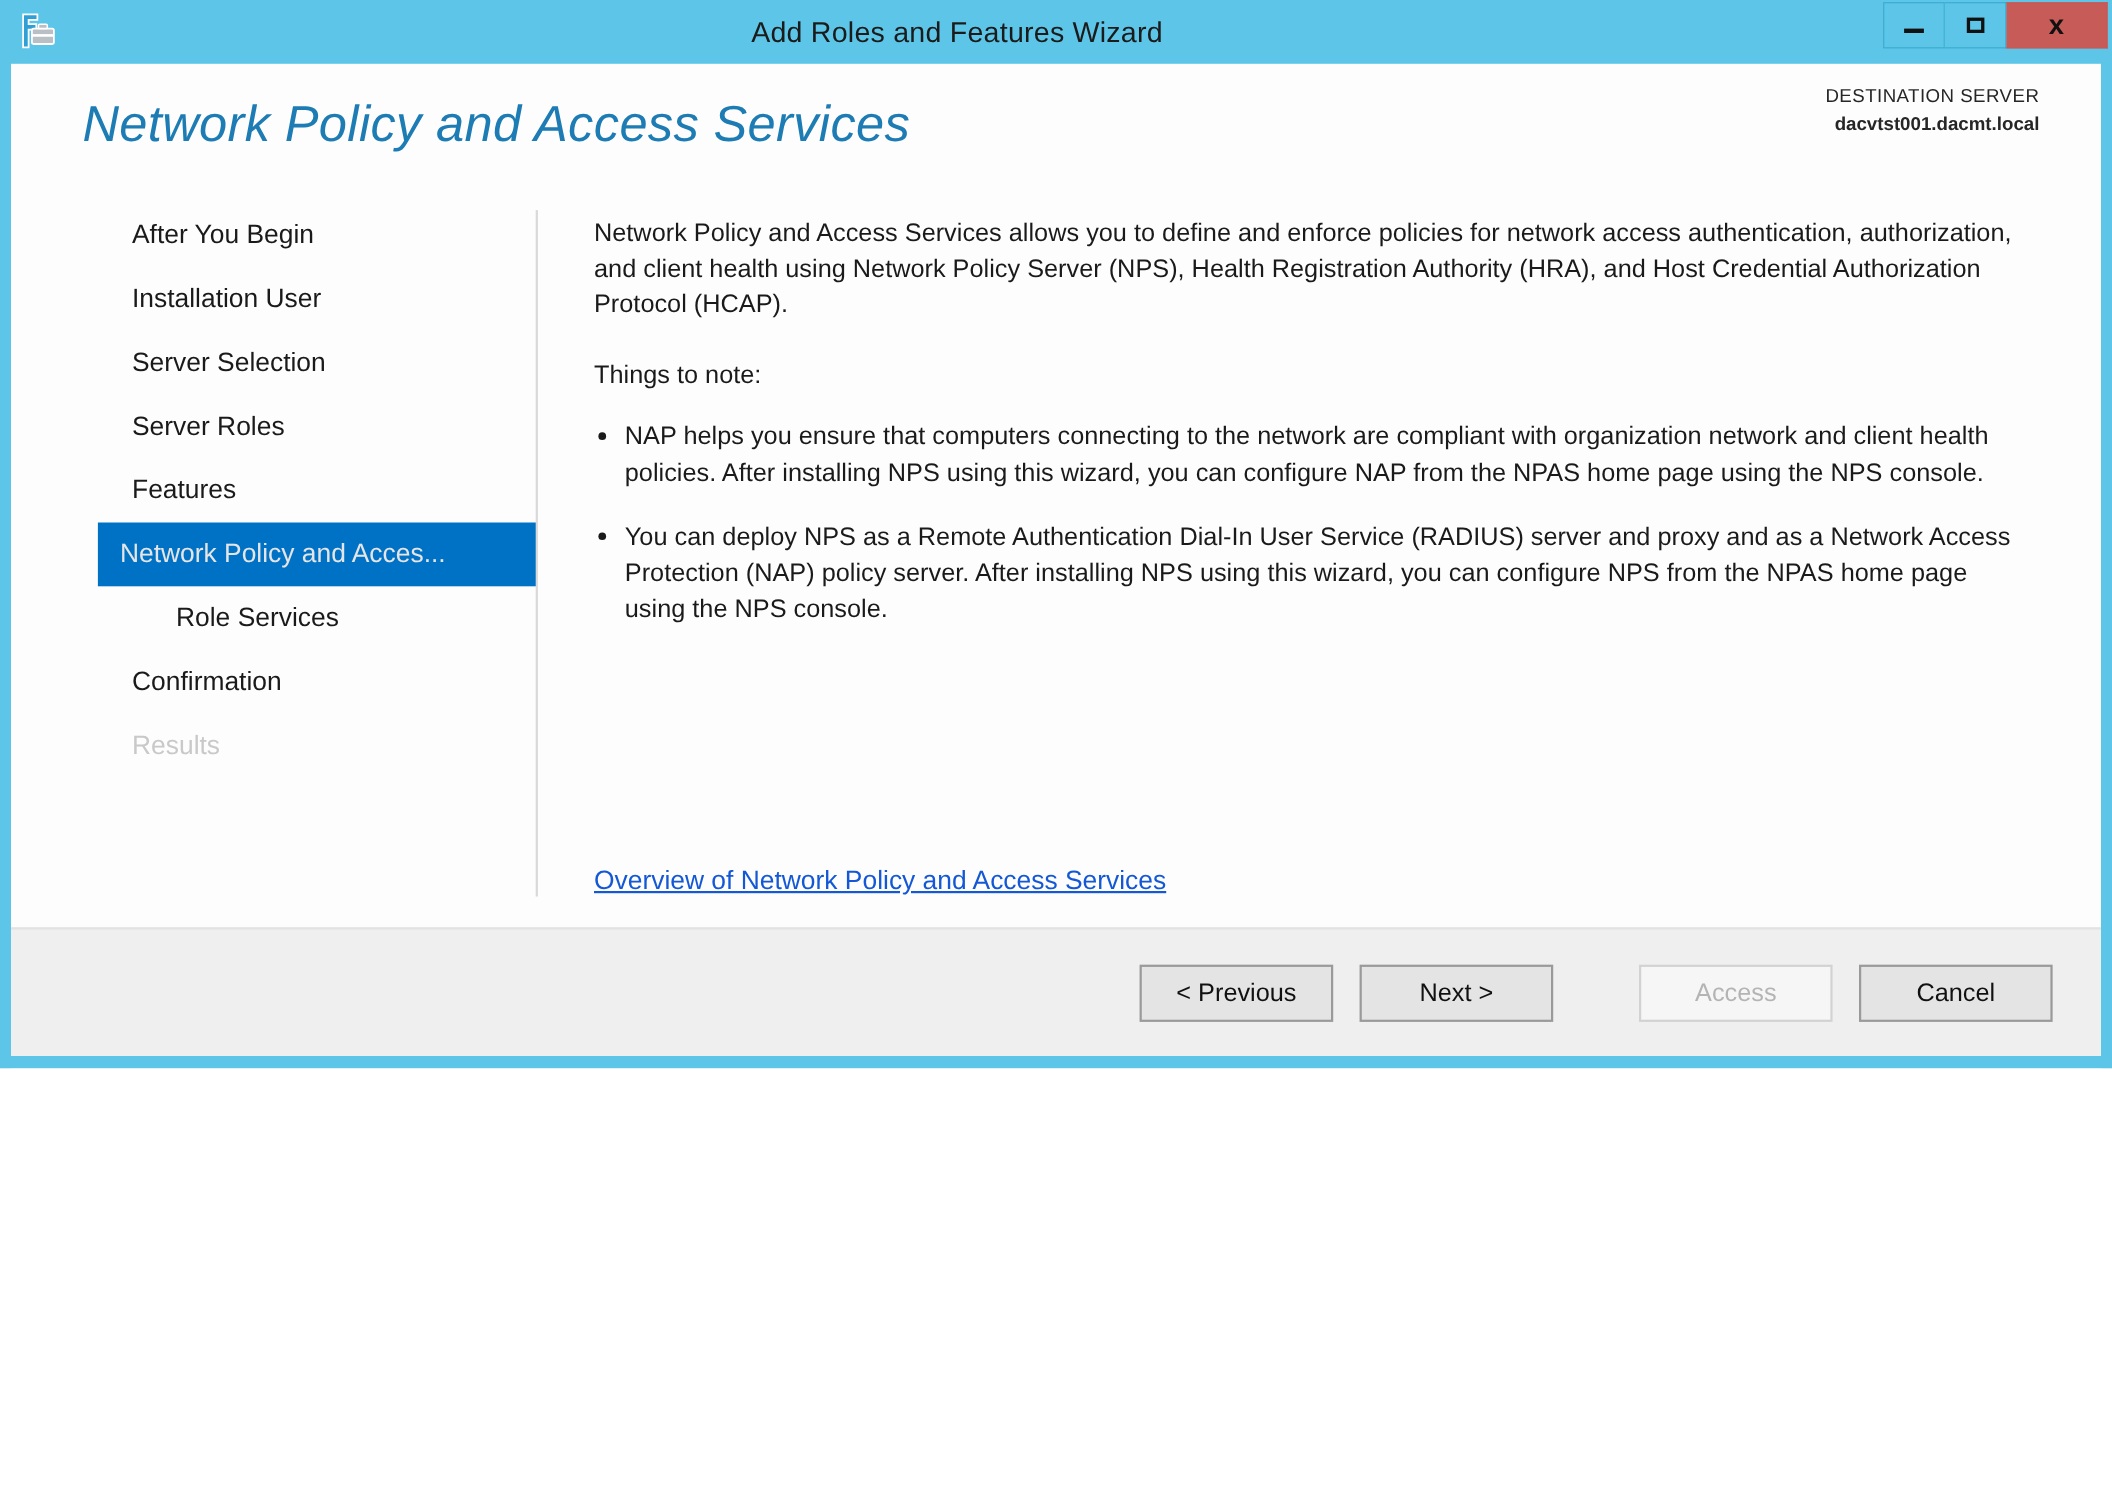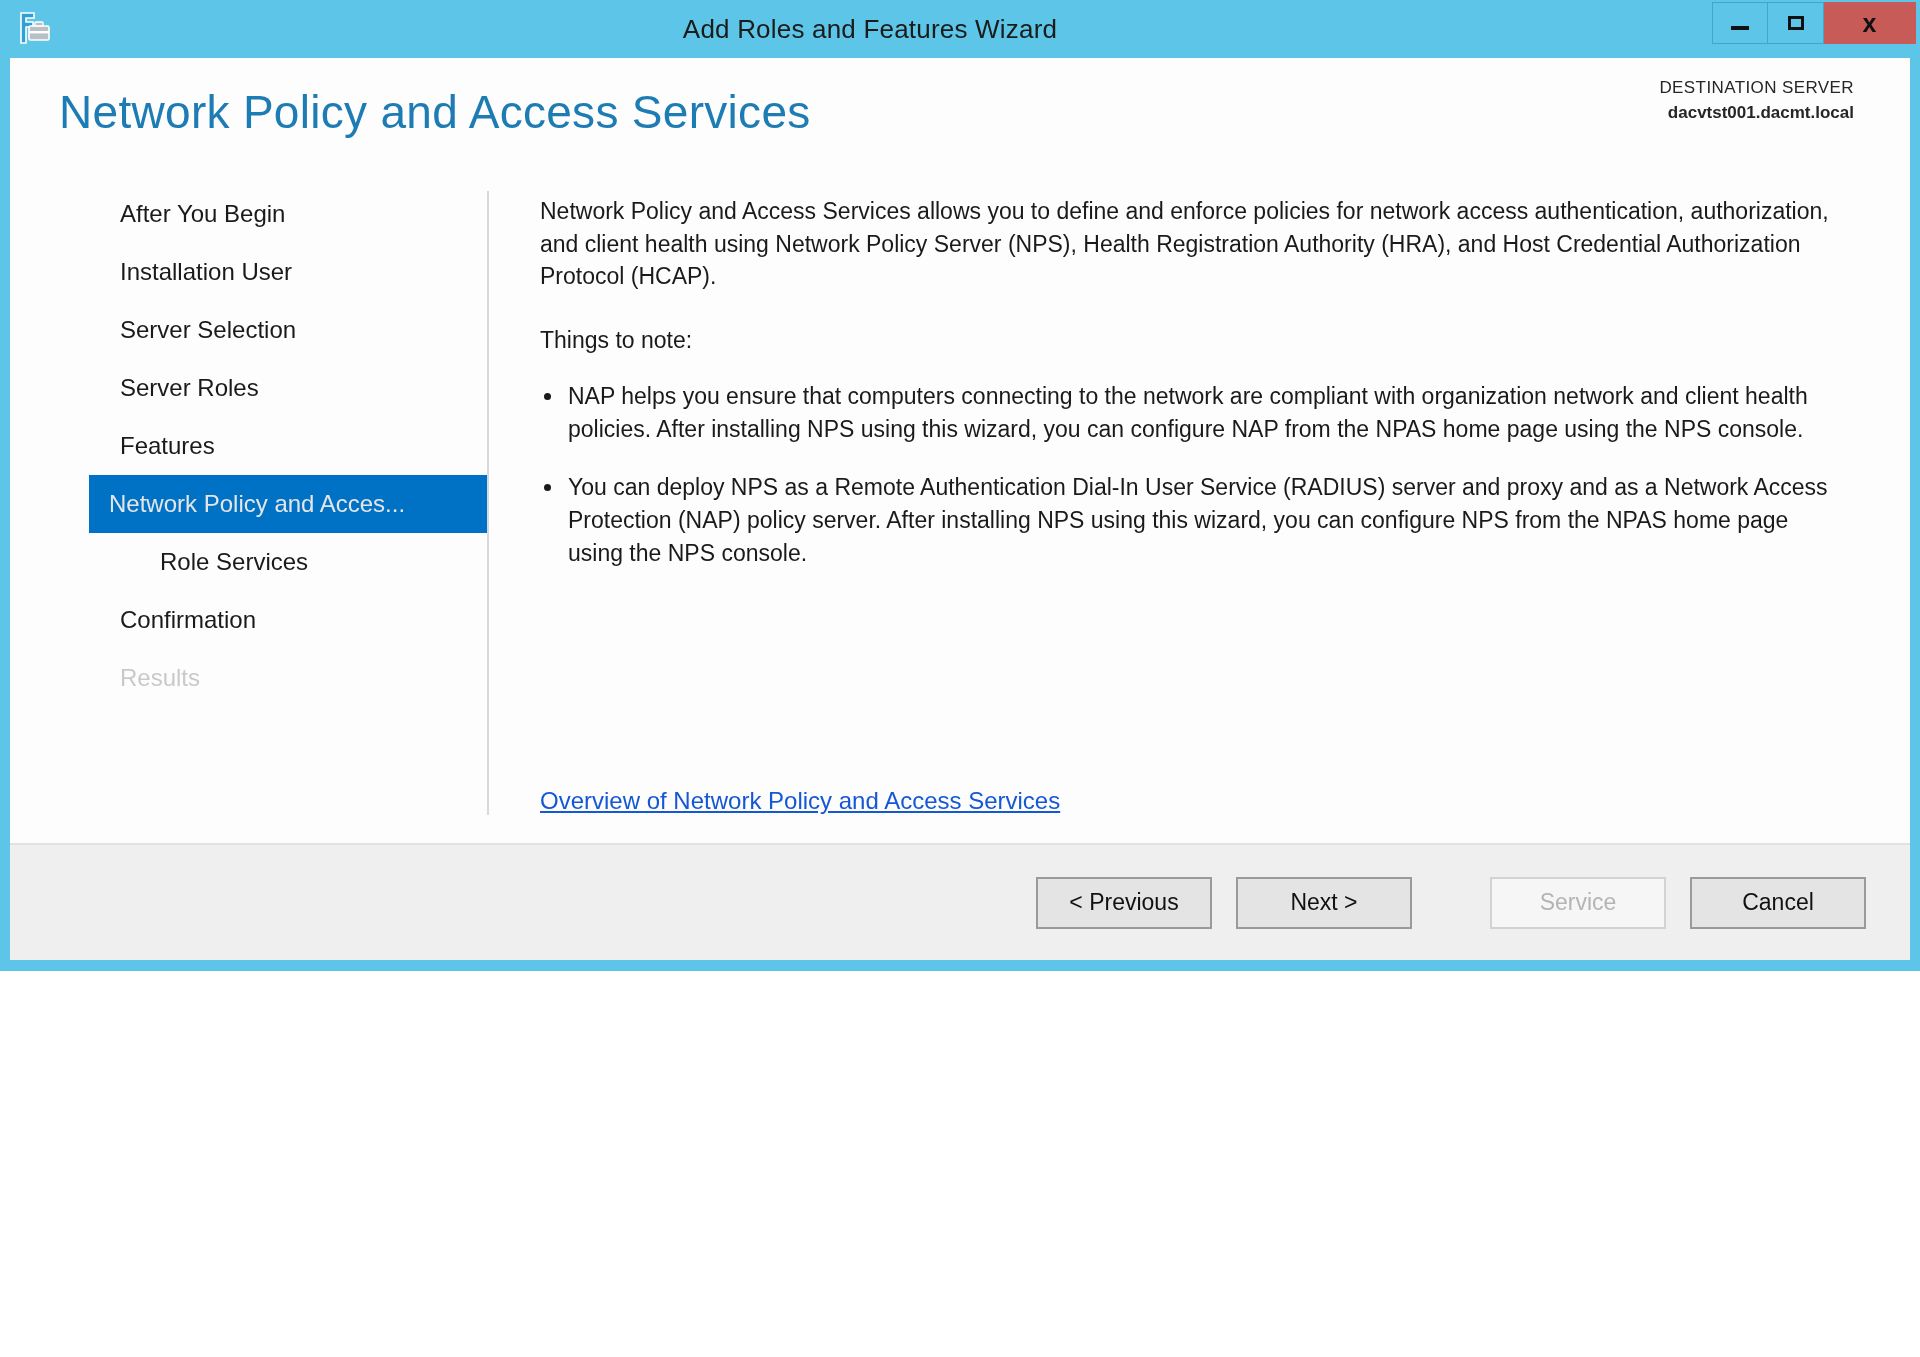--- a/index.html
+++ b/index.html
@@ -108,27 +108,28 @@
     overflow: hidden;
   }
 
   .page-header {
     position: relative;
     height: 115px;
     flex: 0 0 115px;
   }
   .page-title {
     position: absolute;
-    left: 49px;
+    left: 65px;
     top: 27px;
     font-size: 46px;
     color: #1d7cb4;
     font-weight: 300;
     font-family: "Liberation Sans", sans-serif;
     letter-spacing: 0.3px;
+    font-style: italic;
   }
   .dest-block {
     position: absolute;
     right: 56px;
     top: 18px;
     text-align: right;
     line-height: 1.45;
   }
   .dest-label {
     font-size: 17px;
@@ -332,18 +333,18 @@
           <li>You can deploy NPS as a Remote Authentication Dial-In User Service (RADIUS) server and proxy and as a Network Access Protection (NAP) policy server. After installing NPS using this wizard, you can configure NPS from the NPAS home page using the NPS console.</li>
         </ul>
         <a class="overview-link">Overview of Network Policy and Access Services</a>
       </div>
 
     </div>
 
     <div class="footer">
       <button class="btn">&lt; Previous</button>
       <button class="btn gap-left">Next &gt;</button>
-      <button class="btn group-gap disabled">Service</button>
+      <button class="btn group-gap disabled">Access</button>
       <button class="btn gap-left">Cancel</button>
     </div>
 
   </div>
 </div>
 
 </body></html>

